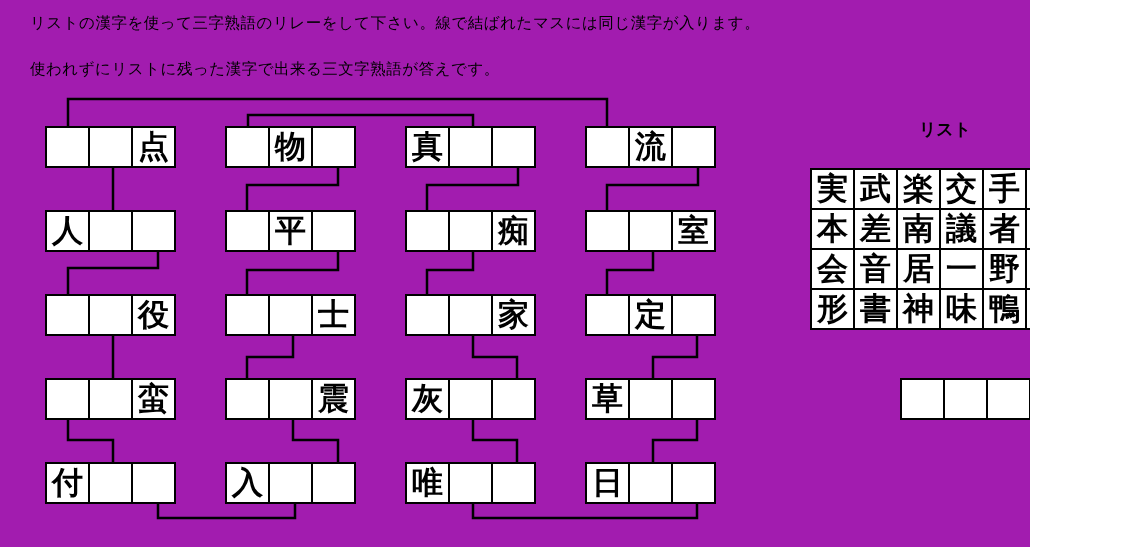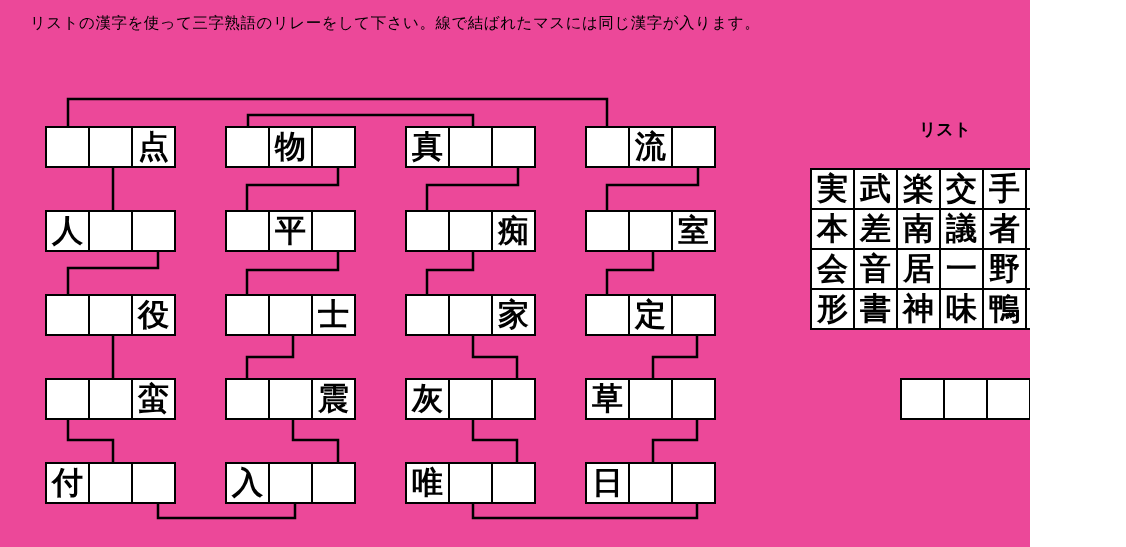--- a/index.html
+++ b/index.html
@@ -1,17 +1,17 @@
 <!DOCTYPE html>
 <html><head>
 <meta charset="utf-8">
 <style>
   html,body{margin:0;padding:0;background:#fff;}
   #stage{
-    position:relative;width:1030px;height:547px;background:#ec4899;
+    position:relative;width:1030px;height:547px;background:#a21caf;
     font-family:Liberation Sans, sans-serif;color:#000;
     overflow:hidden;
   }
   .instr{position:absolute;left:30px;font-size:15.5px;letter-spacing:0.5px;white-space:nowrap;}
   #connector-svg{position:absolute;left:0;top:0;z-index:1;}
   .pbox{position:absolute;display:flex;border:2px solid #000;background:#fff;z-index:2;}
   .pcell{
     width:41px;height:38px;border-left:2px solid #000;
     display:flex;align-items:center;justify-content:center;
     font-weight:bold;font-size:31px;line-height:38px;
@@ -26,20 +26,21 @@
     display:flex;align-items:center;justify-content:center;
     font-weight:bold;font-size:31px;line-height:38px;
   }
   .lcell:first-child{border-left:none;}
 </style>
 </head>
 <body>
 
 <div id="stage">
   <div class="instr" style="top:13px;">リストの漢字を使って三字熟語のリレーをして下さい。線で結ばれたマスには同じ漢字が入ります。</div>
+  <div class="instr" style="top:59px;">使われずにリストに残った漢字で出来る三文字熟語が答えです。</div>
 
   <svg id="connector-svg" width="1126" height="547">
       <polyline points="68,128 68,99 607,99 607,128" fill="none" stroke="#000000" stroke-width="2.5"></polyline>
       <polyline points="248,128 248,115 473,115 473,128" fill="none" stroke="#000000" stroke-width="2.5"></polyline>
       <polyline points="113,166 113,212" fill="none" stroke="#000000" stroke-width="2.5"></polyline>
       <polyline points="158,250 158,268 68,268 68,296" fill="none" stroke="#000000" stroke-width="2.5"></polyline>
       <polyline points="113,334 113,380" fill="none" stroke="#000000" stroke-width="2.5"></polyline>
       <polyline points="68,418 68,440 113,440 113,464" fill="none" stroke="#000000" stroke-width="2.5"></polyline>
       <polyline points="158,502 158,518 295,518 295,502" fill="none" stroke="#000000" stroke-width="2.5"></polyline>
       <polyline points="338,166 338,185 247,185 247,212" fill="none" stroke="#000000" stroke-width="2.5"></polyline>

